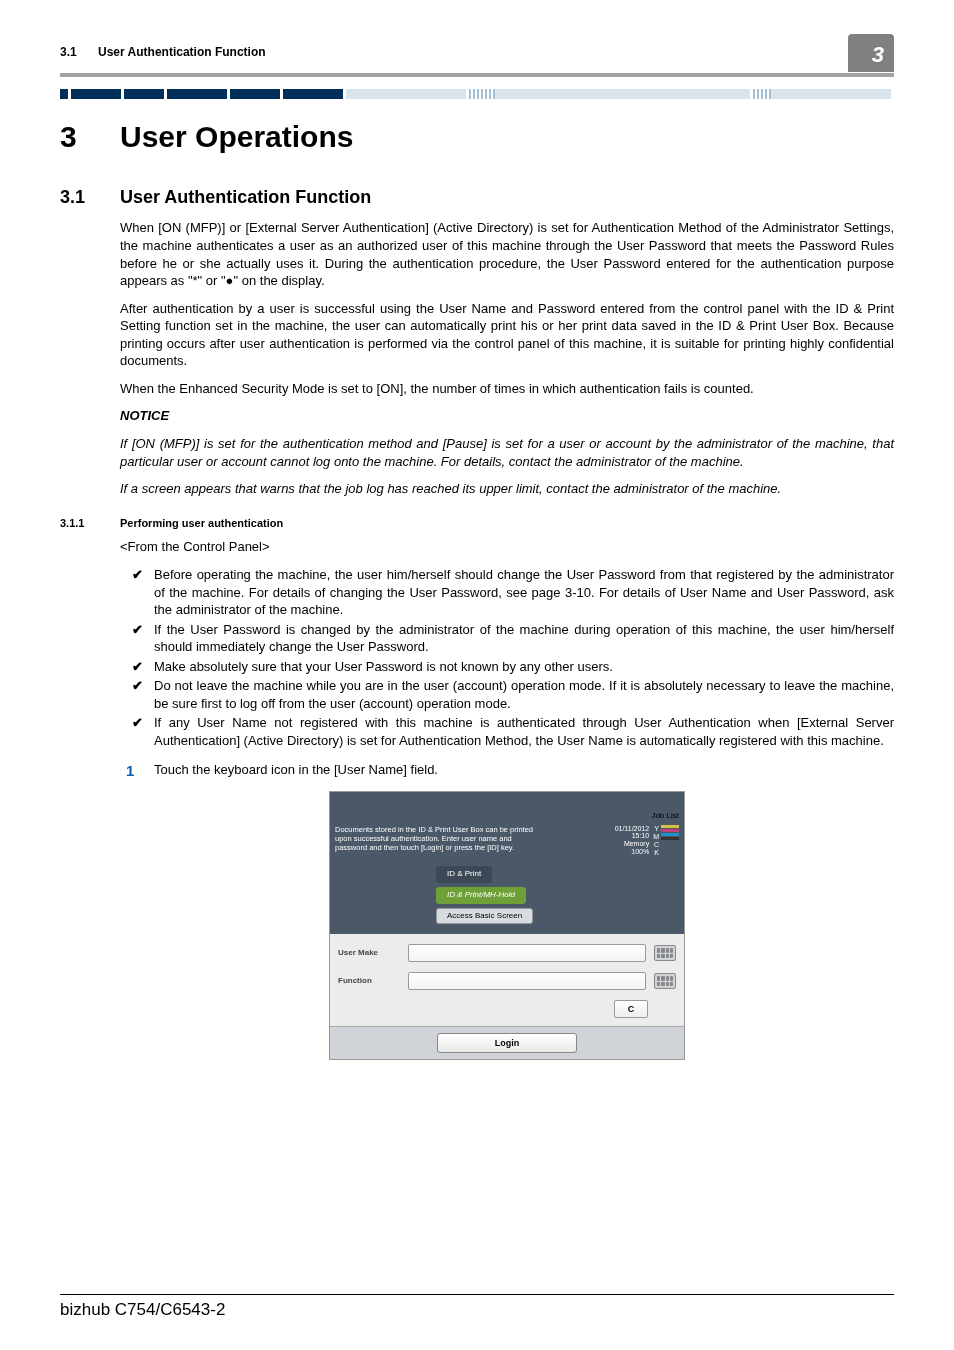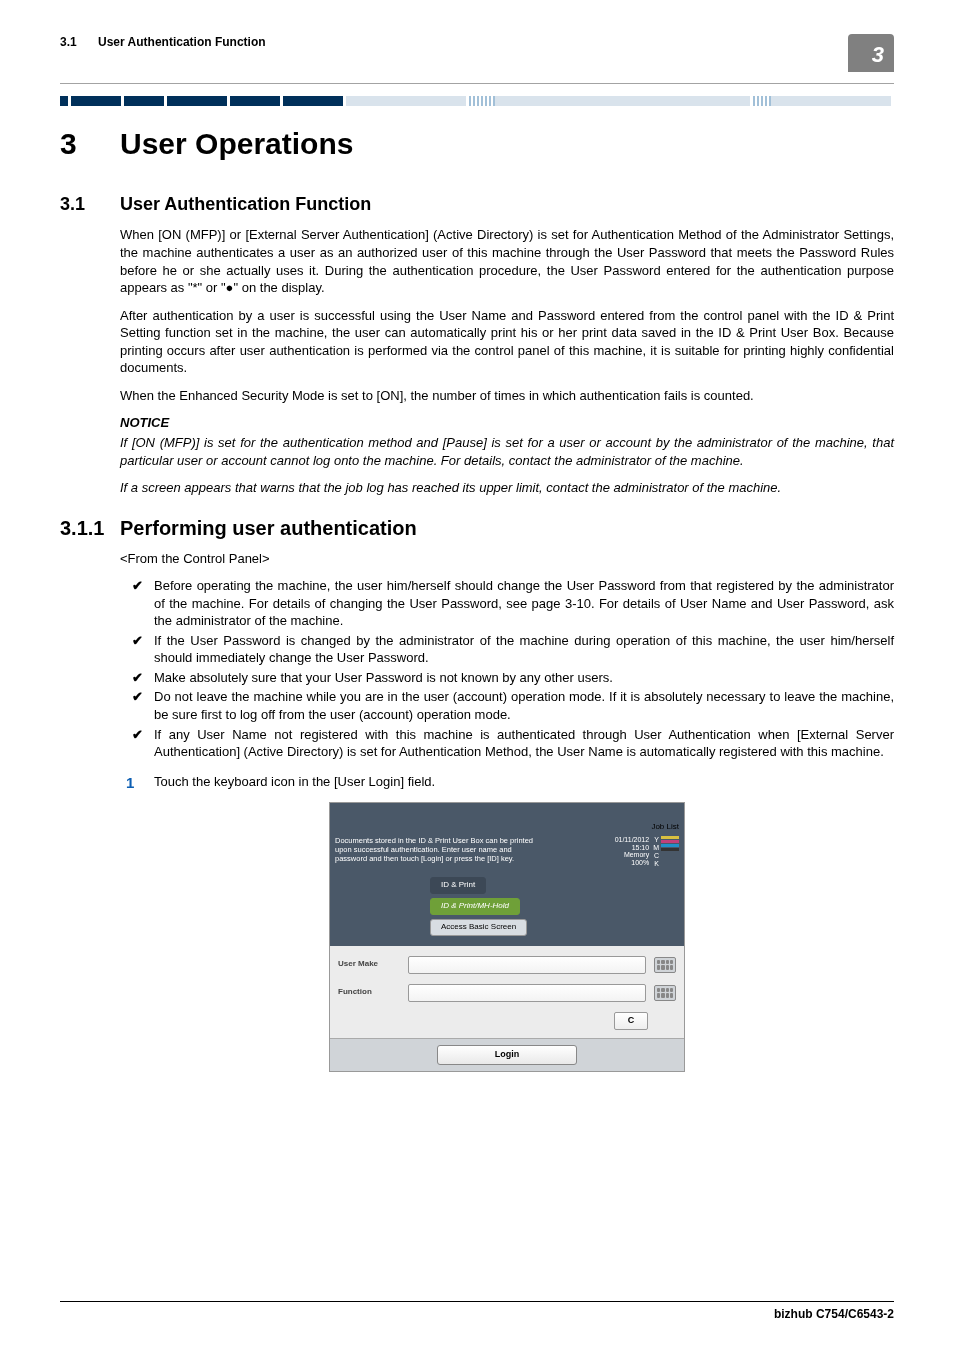--- a/index.html
+++ b/index.html
@@ -15,23 +15,23 @@
   .page {
     padding: 34px 60px 30px 60px;
     min-height: 1350px;
     position: relative;
   }
 
   
   .hdr {
     display: flex;
     justify-content: space-between;
-    align-items: flex-start;
-    border-bottom: 1px solid #a3a3a3;
-    padding-bottom: 12px;
+    align-items: center;
+    border-bottom: 4px solid #a3a3a3;
+    padding-bottom: 2px;
     margin-bottom: 8px;
   }
   .hdr-left { font-size: 12px; font-weight: bold; }
   .hdr-left .sec-num { margin-right: 18px; }
   .hdr-right {
     background: #808080;
     color: #fff;
     min-width: 46px;
     text-align: right;
     padding: 6px 10px 2px 10px;
@@ -67,30 +67,30 @@
   }
   h1 .chap-num { width: 60px; display: inline-block; }
   h2 {
     font-size: 18px;
     font-weight: bold;
     margin: 18px 0 10px 0;
     display: flex;
   }
   h2 .h2-num { width: 60px; display: inline-block; flex-shrink:0; }
   h3 {
-    font-size: 20px;
+    font-size: 11px;
     font-weight: bold;
     margin: 18px 0 8px 0;
     display: flex;
   }
   h3 .h3-num { width: 60px; display: inline-block; flex-shrink:0; }
 
   .body-indent { margin-left: 60px; }
   .para { margin-bottom: 10px; text-align: justify; }
-  .notice-head { font-weight: bold; font-style: italic; margin-bottom: 2px; }
+  .notice-head { font-weight: bold; font-style: italic; margin-bottom: 10px; }
   .notice-text { font-style: italic; margin-bottom: 10px; text-align: justify; }
 
   
   ul.check { list-style:none; padding:0; margin: 0 0 12px 0;}
   ul.check li { position: relative; padding-left: 34px; margin-bottom: 2px; text-align: justify; }
   ul.check li::before { content: "✔"; position: absolute; left: 12px; top: 0; font-weight: bold; }
 
   
   .step { padding-left: 34px; position: relative; margin-bottom: 12px; }
   .step .step-num { position:absolute; left:6px; top:0; color:#0d5fb3; font-weight:bold; font-size:15px; }
@@ -118,21 +118,21 @@
   .shot-info {
     text-align: right;
     font-size: 7px;
     line-height: 1.1;
   }
   .tbar { width: 18px; height: 3px; margin-bottom:1px; }
   .tb-y{ background:#d9c040;} .tb-m{background:#c0407a;} .tb-c{background:#2090c8;} .tb-k{background:#333;}
 
   .shot-body { padding: 0; background:#a0a6ac; }
   .idprint-row { background:#4a5868; padding:4px 0 8px 100px; }
-  .pill { background:#d8dde2; border-radius:3px; display:inline-block; padding:2px 10px; margin:2px 0; font-size:8px; color:#000; border:1px solid #999;}
+  .pill { background:#d8dde2; border-radius:3px; display:inline-block; padding:2px 10px; margin:2px 6px; font-size:8px; color:#000; border:1px solid #999;}
   .pill.green { background:#6fa038; color:#fff; border-color:#6fa038; font-style:italic;}
   .pill.dark  { background:#3c4856; color:#fff; border-color:#3c4856; }
 
   .field-area { background:#ececec; padding:10px 8px 4px 8px; }
   .field-row { display:flex; align-items:center; margin-bottom:10px; }
   .field-lbl { width:70px; font-weight:bold; color:#444; font-size:8px;}
   .field-box {
     flex:1; height:18px; background:linear-gradient(#fff,#f3f3f3);
     border:1px solid #999; border-radius:2px;
   }
@@ -156,21 +156,21 @@
   .login-btn {
     width:140px; height:20px; background:linear-gradient(#fff,#e9e9e9);
     border:1px solid #888; border-radius:3px;
     font-size:9px; font-weight:bold; display:flex; align-items:center; justify-content:center;
   }
 
   
   .pg-footer {
     position:absolute; bottom:28px; left:60px; right:60px;
     border-top:1px solid #000; padding-top:4px;
-    display:flex; justify-content:flex-end; font-size:12px;font-weight:bold;
+    display:flex; justify-content:flex-start; font-size:17px;
   }
 </style>
 </head>
 <body>
 
 <div class="page">
 
   <div class="hdr">
     <div class="hdr-left">
       <span class="sec-num">3.1</span>
@@ -223,21 +223,21 @@
     <ul class="check">
       <li>Before operating the machine, the user him/herself should change the User Password from that registered by the administrator of the machine. For details of changing the User Password, see page 3-10. For details of User Name and User Password, ask the administrator of the machine.</li>
       <li>If the User Password is changed by the administrator of the machine during operation of this machine, the user him/herself should immediately change the User Password.</li>
       <li>Make absolutely sure that your User Password is not known by any other users.</li>
       <li>Do not leave the machine while you are in the user (account) operation mode. If it is absolutely necessary to leave the machine, be sure first to log off from the user (account) operation mode.</li>
       <li>If any User Name not registered with this machine is authenticated through User Authentication when [External Server Authentication] (Active Directory) is set for Authentication Method, the User Name is automatically registered with this machine.</li>
     </ul>
 
     <div class="step">
       <span class="step-num">1</span>
-      <span>Touch the keyboard icon in the [User Login] field.</span>
+      <span>Touch the keyboard icon in the [User Name] field.</span>
     </div>
 
     <div class="shot-wrap">
       <div class="shot">
 
         <div style="display:flex; justify-content:flex-end; padding:19px 5px 0 0; background:#4a5868;">
           <div class="joblist">Job List</div>
         </div>
 
         <div class="shot-top">

